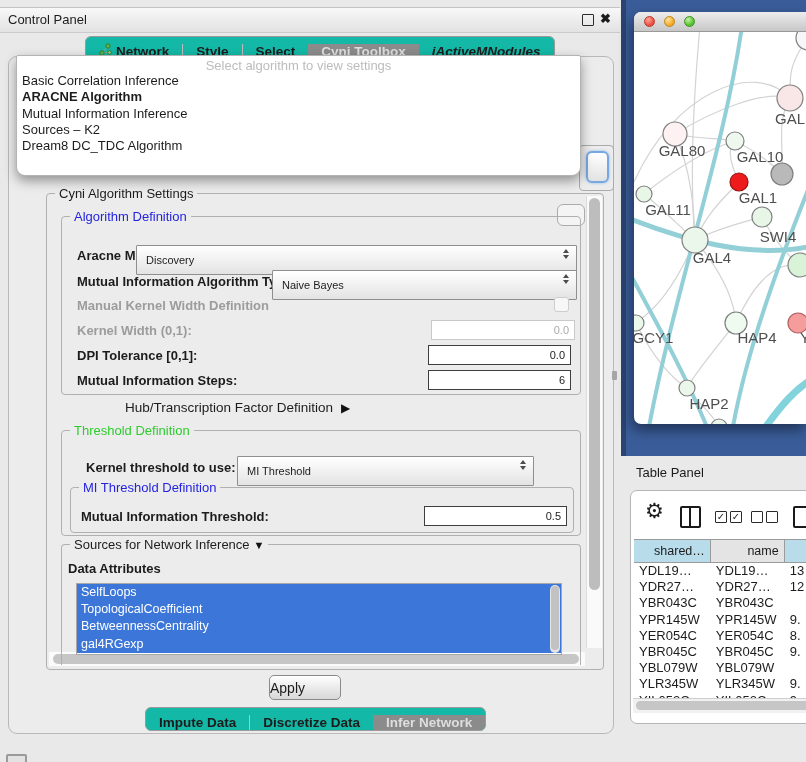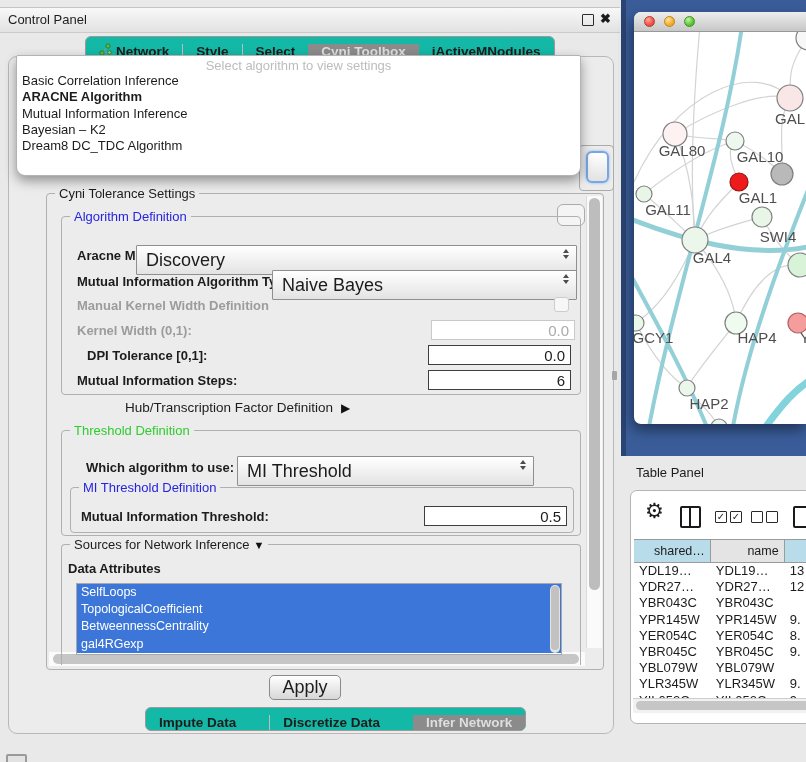--- a/index.html
+++ b/index.html
@@ -11,23 +11,23 @@
     background:linear-gradient(#f8f8f8,#e2e2e2);border-top:1px solid #c4c4c4;border-bottom:1px solid #cbcbcb;}
   .titlebar .tl{position:absolute;left:8px;top:4px;font-size:13px;}
   .wbtn-float{position:absolute;left:582px;top:6px;width:10px;height:10px;border:1.5px solid #2b2b2b;border-radius:1px;}
   .wbtn-close{position:absolute;left:600px;top:3px;font-size:13px;font-weight:bold;color:#1b1b1b;}
 
   .tabbar{position:absolute;display:flex;align-items:flex-end;background:#14b8a6;
     border:1px solid #9a9a9a;border-radius:6px;overflow:hidden;height:22px;}
   .tab{display:flex;align-items:center;gap:4px;padding:0 13px;font-size:13.5px;font-weight:600;white-space:nowrap;cursor:default;}
   .tab + .tab{border-left:1px solid #bdbdbd;}
   .tab.sel{background:#8b8b8b;color:#dedede;border-left:none;}
-  .tab.sel + .tab{border-left:none;}
+  .tab.sel + .tab{border-left:none;font-style:italic;}
   #top-tabs{left:85px;top:36px;}
-  #bottom-tabs{left:145px;top:707px;gap:20px;}
+  #bottom-tabs{left:145px;top:707px;}
 
   .card{position:absolute;left:8px;top:56px;width:604px;height:676px;background:#ececec;
     border:1px solid #b9b9b9;border-radius:9px;}
 
   
   .frag-group{position:absolute;left:570px;top:88px;width:33px;height:44px;border:1px solid #ababab;border-radius:4px;}
   .frag-combo{position:absolute;left:577px;top:94px;width:19px;height:28px;border:2px solid #77a7e0;border-radius:6px;
     background:linear-gradient(#ffffff,#e2e2e2);box-shadow:0 0 3px #8ab4ea;}
   .frag-corner{position:absolute;left:548px;top:147px;width:26px;height:20px;border:1px solid #ababab;border-radius:6px;background:#f4f4f4;}
 
@@ -41,49 +41,49 @@
   
   .gbox{position:absolute;border:1px solid #b0b0b0;border-radius:4px;}
   .glabel{position:absolute;top:-8px;left:8px;background:#ececec;padding:0 4px;font-size:13px;white-space:nowrap;}
   .glabel.blue{color:#2424e0;}
   .glabel.green{color:#2ecc2e;}
 
   .lbl{position:absolute;font-size:13px;font-weight:bold;white-space:nowrap;}
   .lbl.dis{color:#9c9c9c;}
 
   .combo{position:absolute;height:30px;border:1px solid #8f8f8f;border-radius:1px;
-    background:linear-gradient(#ffffff,#e3e3e3);display:flex;align-items:center;font-size:18px;padding-left:9px;box-sizing:border-box;}
+    background:linear-gradient(#ffffff,#e3e3e3);display:flex;align-items:center;font-size:11px;padding-left:9px;box-sizing:border-box;}
   .combo .spin{position:absolute;right:7px;top:3px;display:flex;flex-direction:column;gap:2px;}
   .spin i{display:block;width:0;height:0;border-left:3.5px solid transparent;border-right:3.5px solid transparent;}
   .spin .up{border-bottom:4.5px solid #4c4c4c;}
   .spin .dn{border-top:4.5px solid #4c4c4c;}
 
   .tfield{position:absolute;height:20px;background:#ffffff;border:1px solid #3e3e3e;
-    font-size:15px;display:flex;align-items:center;justify-content:flex-end;padding-right:5px;box-sizing:border-box;}
+    font-size:11px;display:flex;align-items:center;justify-content:flex-end;padding-right:5px;box-sizing:border-box;}
   .tfield.dis{border:1px solid #c9c9c9;color:#aaaaaa;}
 
   .cbx{position:absolute;width:13px;height:13px;border:1px solid #cdcdcd;border-radius:3px;background:#f7f7f7;}
 
   .arrow-r{display:inline-block;margin-left:8px;color:#111;font-size:12px;}
   .arrow-d{display:inline-block;margin-left:4px;color:#111;font-size:11px;}
 
   
   .vtrack{position:absolute;background:#fafafa;border-left:1px solid #dcdcdc;}
   .vthumb{position:absolute;background:#bdbdbd;border-radius:6px;}
   .htrack{position:absolute;background:#fbfbfb;}
   .hthumb{position:absolute;background:#c6c6c6;border-radius:6px;}
 
   
   #attr-list{position:absolute;background:#ffffff;border:1px solid #a8a8a8;overflow:hidden;}
   .attr-item{background:#3b76d8;color:#ffffff;font-size:12.5px;height:17.2px;line-height:17.2px;padding-left:4px;}
   #attr-sb{position:absolute;right:1px;top:1px;width:10px;height:68px;background:#e4e4e4;border-radius:5px;}
   #attr-sb .vthumb{left:1px;top:1px;width:8px;height:64px;background:#c2c2c2;}
 
   .btn{position:absolute;border:1px solid #8a8a8a;border-radius:5px;background:linear-gradient(#ffffff,#d7d7d7);
-    font-size:18px;display:flex;align-items:center;justify-content:center;}
+    font-size:14px;display:flex;align-items:center;}
 
   .split-mark{position:absolute;left:612px;top:371px;width:5px;height:9px;background:#a6a6a6;border-radius:1px;}
   .corner-icon{position:absolute;left:6px;top:754px;width:17px;height:14px;border:2px solid #9a9a9a;border-radius:2px;background:#e2e2e2;}
 
   
   #net-bg{position:absolute;left:621px;top:0;width:185px;height:456px;background:#3a5d9a;}
   #net-bg .dark{position:absolute;left:0;top:0;width:5px;height:100%;background:#2a4473;}
   #net-window{position:absolute;left:634px;top:12px;width:172px;height:412px;background:#ffffff;
     border-radius:7px 0 0 7px;box-shadow:-2px 6px 14px rgba(0,0,0,.45);}
   #net-titlebar{position:absolute;left:0;top:0;width:100%;height:19px;border-radius:7px 0 0 0;
@@ -149,21 +149,21 @@
       </div>
     </div>
 
   <div class="card">
 
     <div class="frag-group"></div>
     <div class="frag-combo"></div>
     <div class="frag-corner"></div>
 
     <div class="gbox" id="settings-group" style="left:37px;top:136px;width:556px;height:475px;">
-      <span class="glabel">Cyni Tolerance Settings</span>
+      <span class="glabel">Cyni Algorithm Settings</span>
 
       <div class="vtrack" style="left:539px;top:2px;width:15px;height:452px;">
         <div class="vthumb" style="left:2px;top:2px;width:11px;height:392px;"></div>
       </div>
 
       <div class="htrack" style="left:2px;top:458px;width:536px;height:14px;">
         <div class="hthumb" style="left:4px;top:2px;width:526px;height:10px;"></div>
       </div>
 
       <div class="gbox" style="left:14px;top:22px;width:518px;height:177px;">
@@ -188,39 +188,39 @@
         </div>
 
         <span class="lbl dis" style="left:15px;top:81px;">Manual Kernel Width Definition</span>
         <span class="cbx" style="left:492px;top:80px;"></span>
 
         <span class="lbl dis" style="left:15px;top:106px;">Kernel Width (0,1):</span>
         <div class="tfield dis" style="left:369px;top:103px;width:144px;">
           <span>0.0</span>
         </div>
 
-        <span class="lbl" style="left:15px;top:131px;margin-left:10px;">DPI Tolerance [0,1]:</span>
+        <span class="lbl" style="left:15px;top:131px;">DPI Tolerance [0,1]:</span>
         <div class="tfield" style="left:366px;top:128px;width:143px;">
           <span>0.0</span>
         </div>
 
         <span class="lbl" style="left:15px;top:156px;">Mutual Information Steps:</span>
         <div class="tfield" style="left:366px;top:153px;width:143px;">
           <span>6</span>
         </div>
       </div>
 
       <div class="abs" style="left:30px;top:206px;font-size:13.5px;">
         <span>Hub/Transcription Factor Definition</span><span class="arrow-r">▶</span>
       </div>
 
       <div class="gbox" style="left:14px;top:236px;width:518px;height:104px;">
         <span class="glabel green">Threshold Definition</span>
 
-        <span class="lbl" style="left:24px;top:29px;">Which algorithm to use:</span>
+        <span class="lbl" style="left:24px;top:29px;">Kernel threshold to use:</span>
         <div class="combo" style="left:175px;top:25px;width:297px;">
           <span>MI Threshold</span>
           <span class="spin">
               <i class="up"></i>
               <i class="dn"></i>
             </span>
         </div>
 
         <div class="gbox" style="left:8px;top:56px;width:502px;height:44px;">
           <span class="glabel blue">MI Threshold Definition</span>
@@ -250,21 +250,21 @@
       <span>Apply</span>
     </div>
   </div>
 
   <div id="algo-dropdown">
     <div class="hint">Select algorithm to view settings</div>
     <div id="dd-items">
         <div class="dd-item">Basic Correlation Inference</div>
         <div class="dd-item sel">ARACNE Algorithm</div>
         <div class="dd-item">Mutual Information Inference</div>
-        <div class="dd-item">Bayesian – K2</div>
+        <div class="dd-item">Sources – K2</div>
         <div class="dd-item">Dream8 DC_TDC Algorithm</div>
       </div>
   </div>
 
   <div class="tabbar" id="bottom-tabs">
       <div class="tab">
         <span>Impute Data</span>
       </div>
       <div class="tab">
         <span>Discretize Data</span>

